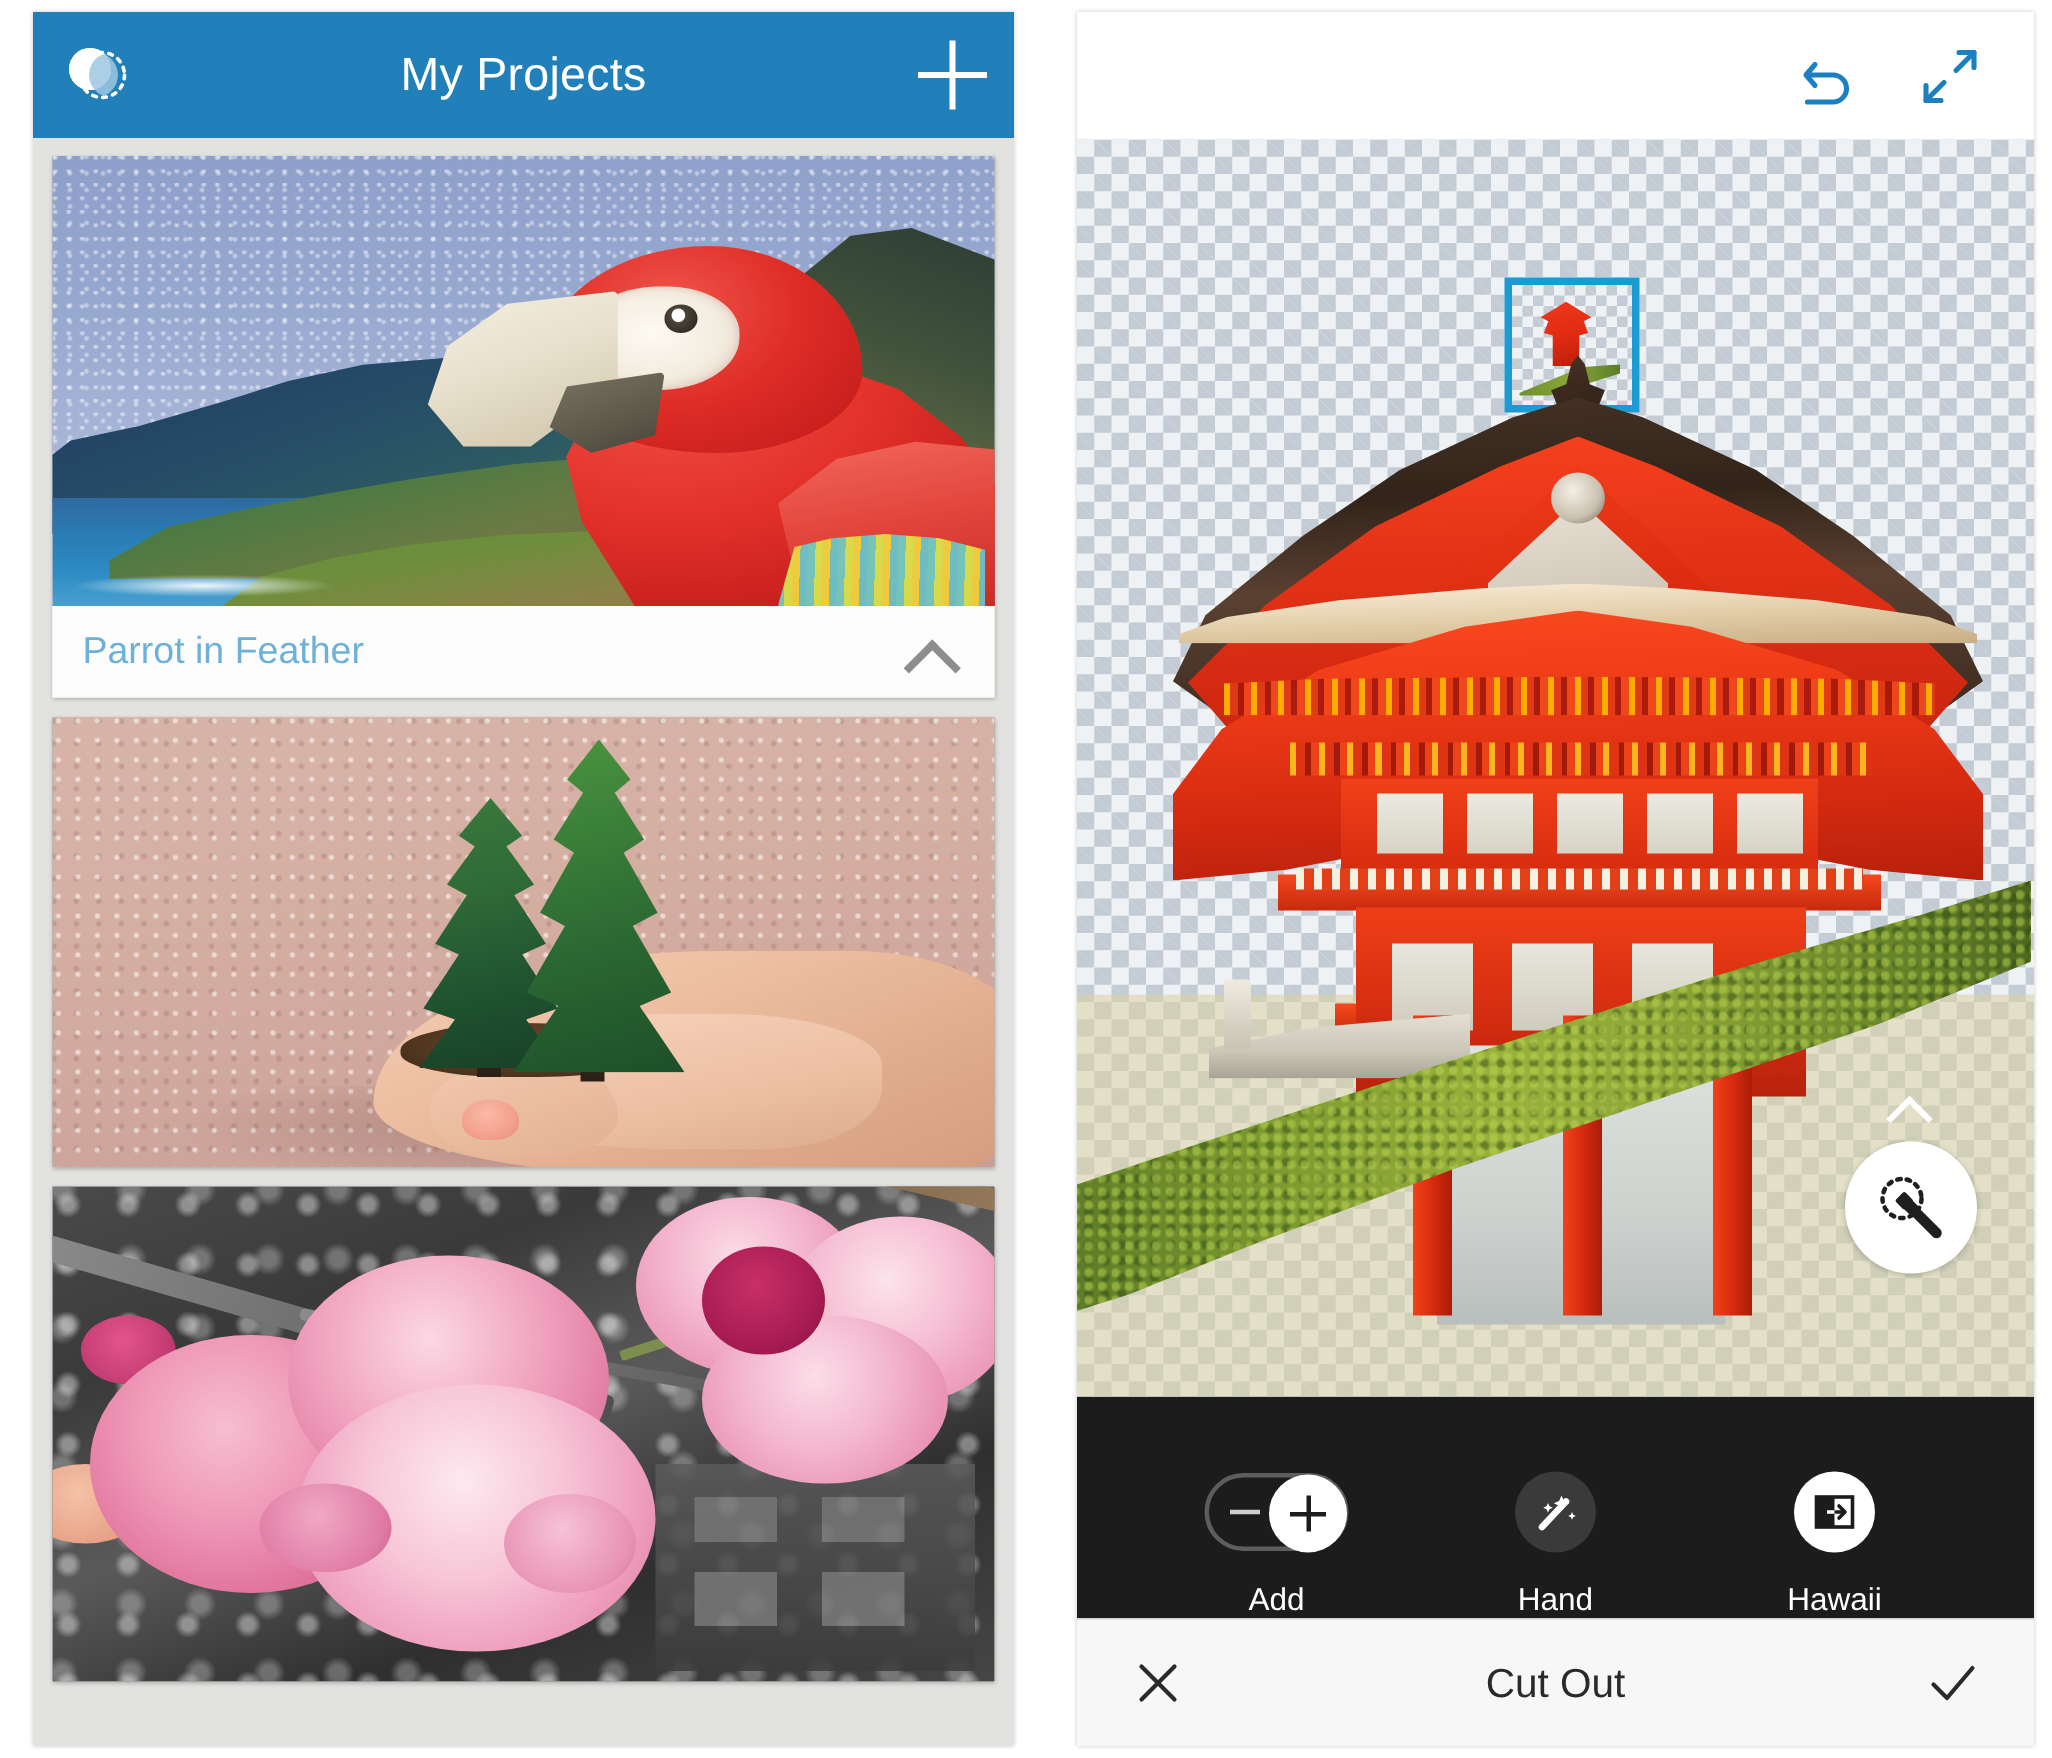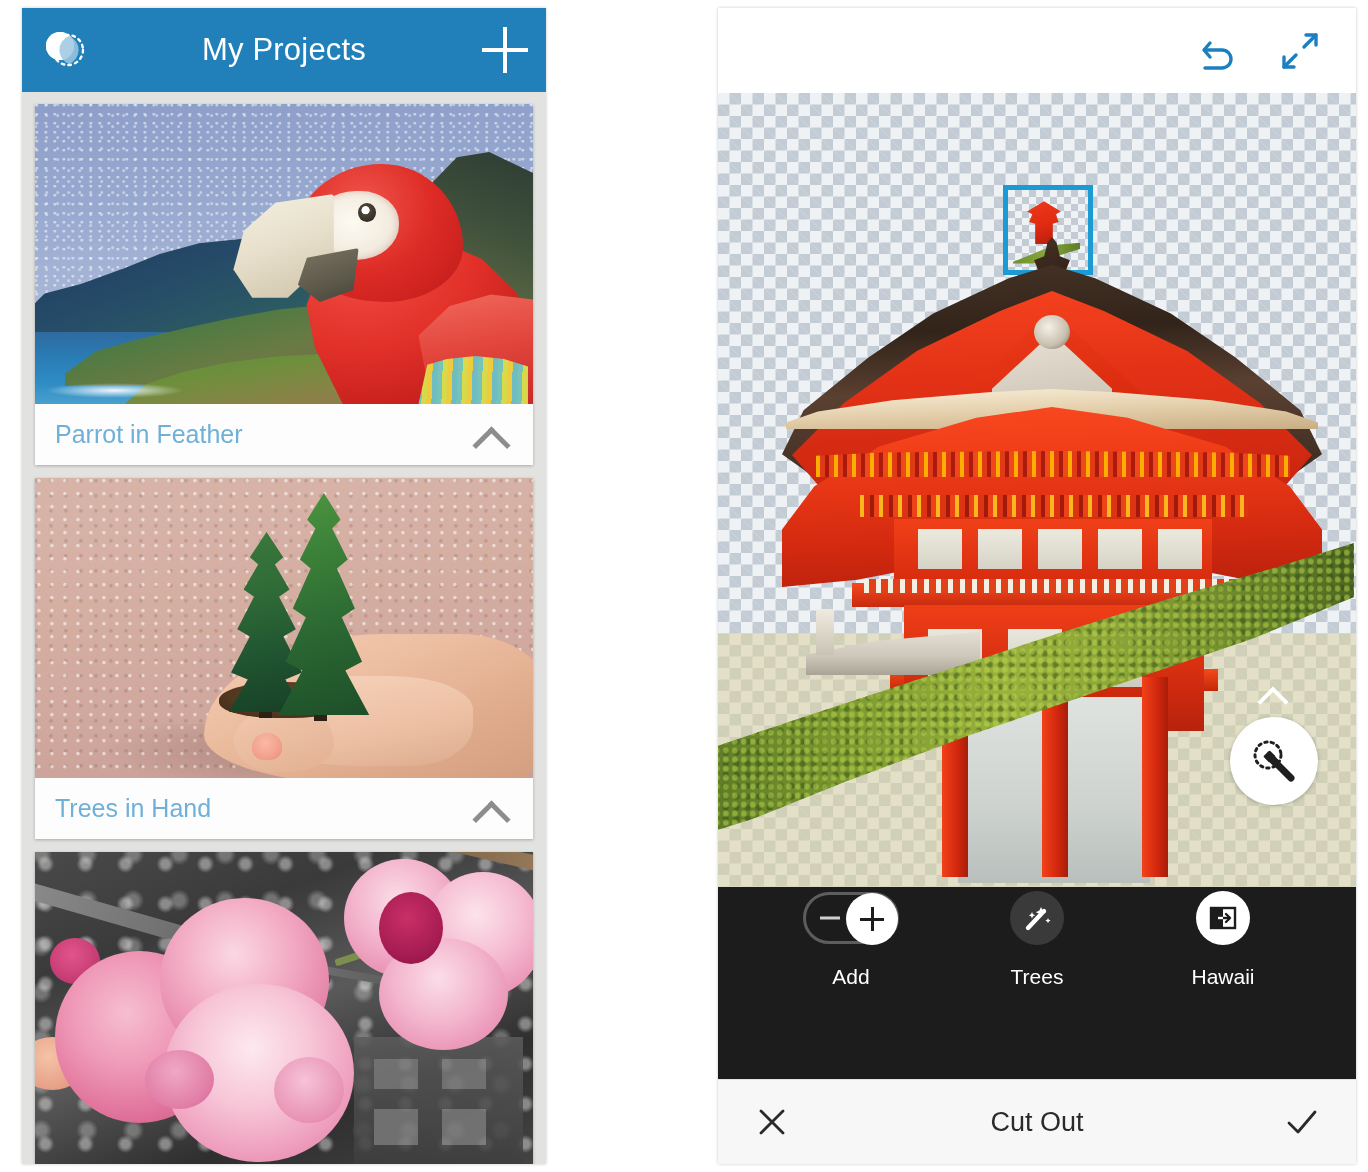--- a/index.html
+++ b/index.html
@@ -13,21 +13,21 @@
     position: relative;
     width: 1368px; height: 1172px;
     background: #ffffff;
     display: flex;
   }
 
   
   .left-panel {
     position: absolute;
     left: 22px; top: 8px;
-    width: 524px; height: 1156px;
+    width: 654px; height: 1156px;
     background: #e2e2e0;
     box-shadow: 0 0 3px rgba(0,0,0,0.22);
     overflow: hidden;
   }
   .app-header {
     position: relative;
     height: 84px;
     background: #2180ba;
     display: flex;
     align-items: center;
@@ -376,24 +376,24 @@
   }
   .fab-chev::before {
     content:""; position:absolute; left:4px; top:4px;
     width:18px; height:18px;
     border-left: 4px solid #ffffff; border-top: 4px solid #ffffff;
     transform: rotate(45deg);
   }
 
   .tool-bar {
     flex: none;
-    height: 192px;
+    height: 148px;
     background: #1c1c1c;
     display: flex;
-    align-items: flex-start;
+    align-items: flex-end;
     justify-content: space-around;
     padding: 0 40px;
   }
   .tool {
     display: flex; flex-direction: column; align-items: center;
     gap: 16px; cursor: pointer; width: 120px;
   }
   .tool-label { color:#ffffff; font-size:21px; }
   .tool-ico { height: 62px; display:flex; align-items:center; justify-content:center; }
   .addpill {
@@ -493,24 +493,20 @@
             <div class="tr-hand"></div>
             <div class="tr-palm"></div>
             <div class="tr-thumbf"></div>
             <div class="tr-nail"></div>
             <div class="tr-soil"></div>
             <div class="tr-trunk1"></div>
             <div class="tr-trunk2"></div>
             <div class="tr-tree1"></div>
             <div class="tr-tree2"></div>
           </div>
-        </div>
-        <div class="card-row">
-          <span class="card-title">Trees in Hand</span>
-          <span class="chev-up"></span>
         </div>
       </div>
 
       <div class="project-card">
         <div class="thumb" style="height:330px">
           <div class="art-blossom">
             <div class="bl-bldg">
               <div class="bl-win" style="left:12%;top:16%;width:26%;height:22%"></div>
               <div class="bl-win" style="left:52%;top:16%;width:26%;height:22%"></div>
               <div class="bl-win" style="left:12%;top:52%;width:26%;height:26%"></div>
@@ -633,21 +629,21 @@
         <div class="tool-ico">
           <div class="auto-circ">
             <svg viewBox="0 0 40 40" width="40" height="40">
               <path d="M11 30 L27 13" stroke="#ffffff" stroke-width="4.4" stroke-linecap="round"></path>
               <path d="M24 9 l1.6 3.6 3.6 1.6 -3.6 1.6 -1.6 3.6 -1.6 -3.6 -3.6 -1.6 3.6 -1.6 z" fill="#ffffff"></path>
               <path d="M15 14 l1 2.2 2.2 1 -2.2 1 -1 2.2 -1 -2.2 -2.2 -1 2.2 -1 z" fill="#ffffff"></path>
               <path d="M31 20 l.8 1.8 1.8 .8 -1.8 .8 -.8 1.8 -.8 -1.8 -1.8 -.8 1.8 -.8 z" fill="#ffffff"></path>
             </svg>
           </div>
         </div>
-        <span class="tool-label">Trees</span>
+        <span class="tool-label">Hand</span>
       </div>
 
       <div class="tool">
         <div class="tool-ico">
           <div class="invert-circ">
             <svg viewBox="0 0 34 34" width="34" height="34">
               <rect x="5" y="7" width="24" height="20" fill="none" stroke="#1c1c1c" stroke-width="2.4"></rect>
               <rect x="5" y="7" width="12" height="20" fill="#1c1c1c"></rect>
               <path d="M12 17 H24" stroke="#ffffff" stroke-width="2.4"></path>
               <path d="M20 13 L24 17 L20 21" fill="none" stroke="#ffffff" stroke-width="2.4" stroke-linecap="round" stroke-linejoin="round"></path>

